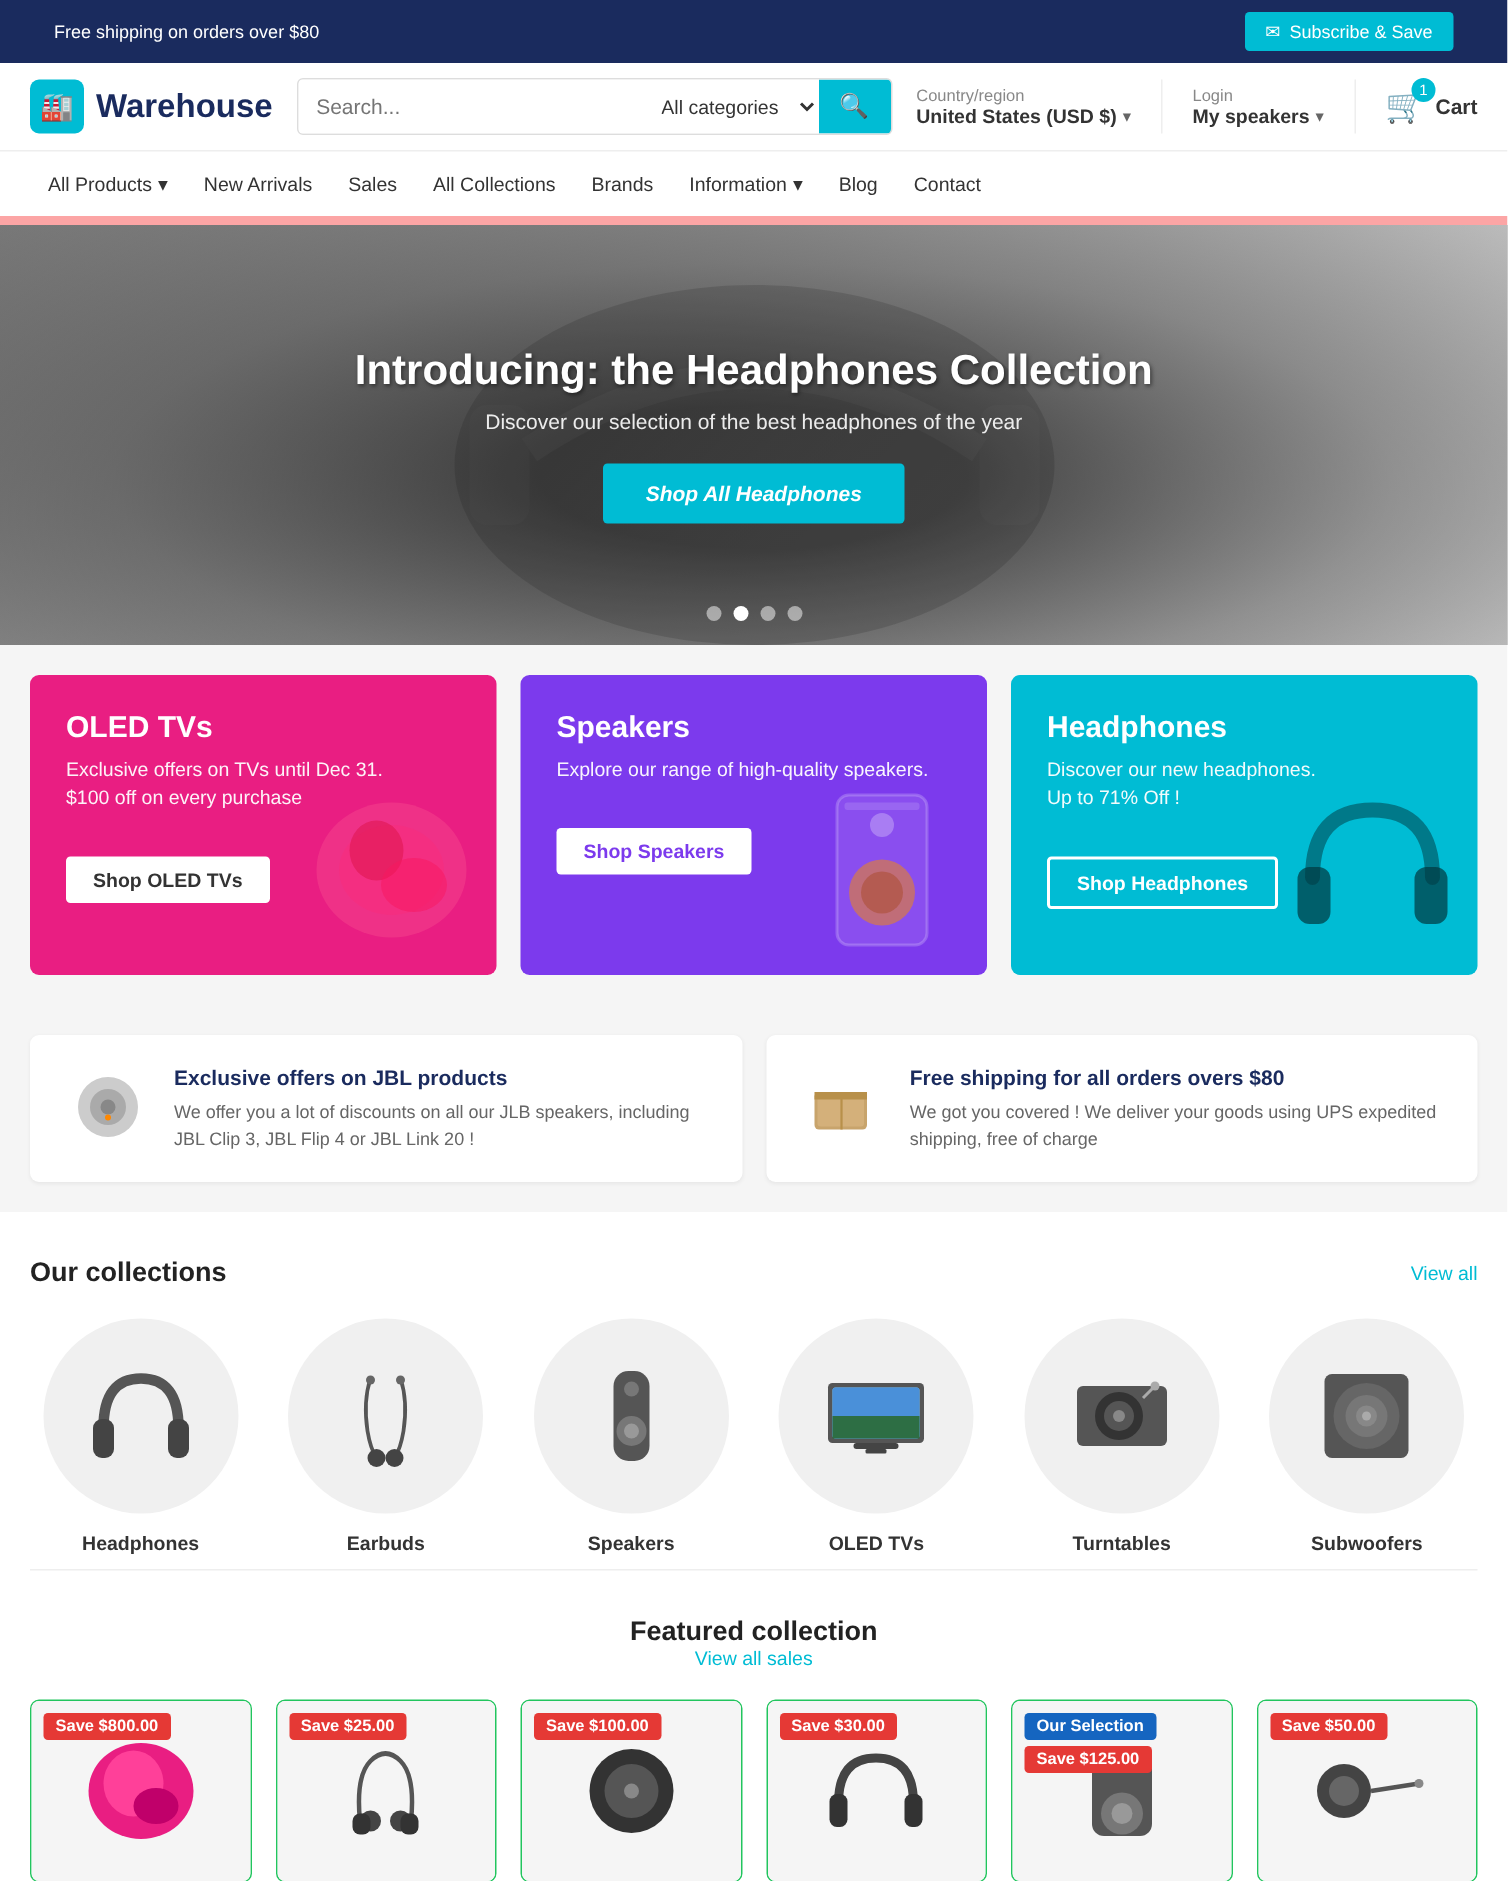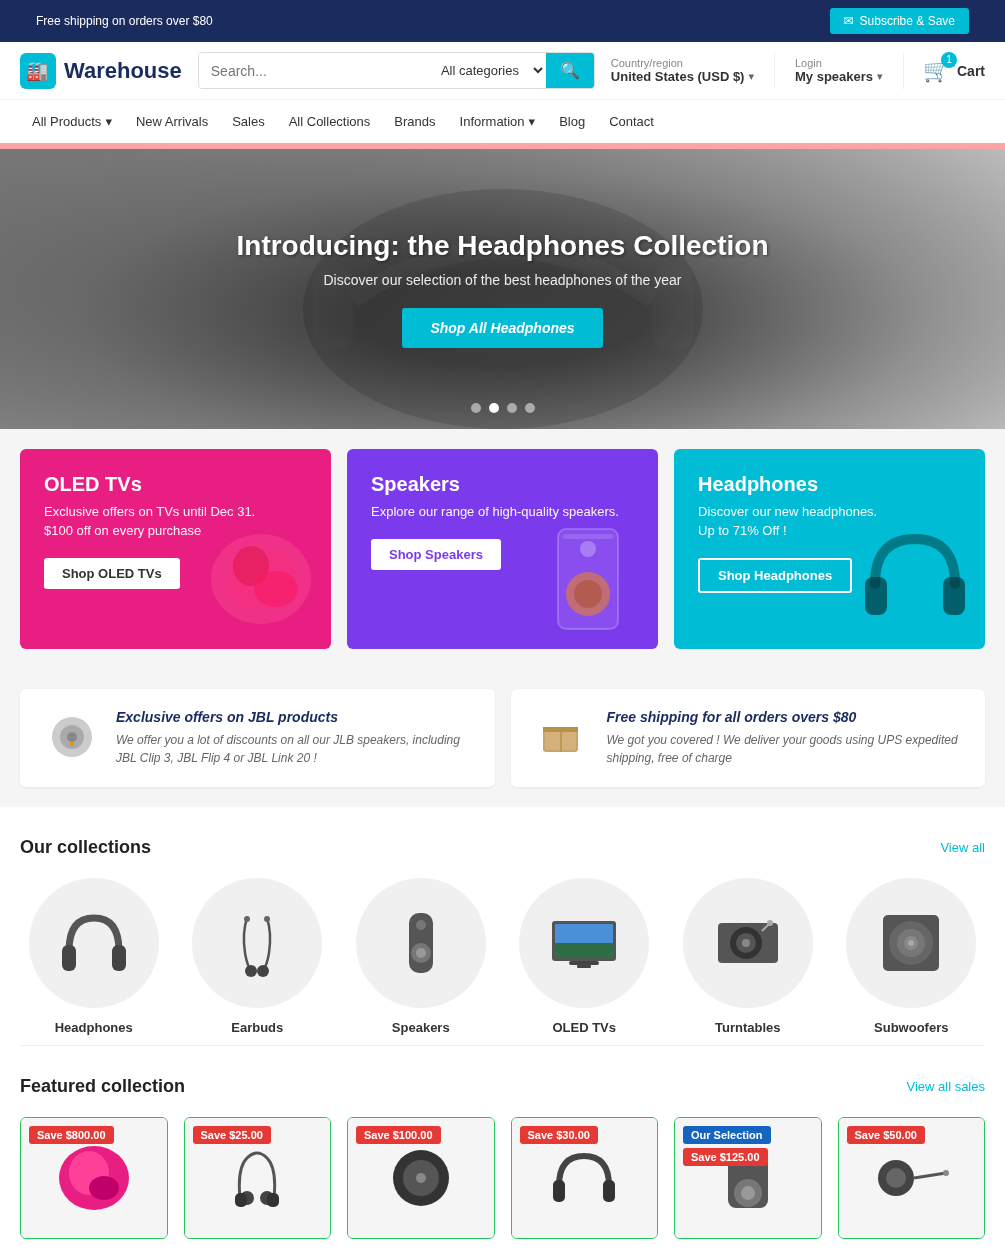--- a/index.html
+++ b/index.html
@@ -242,21 +242,21 @@
       position: relative;
       overflow: hidden;
       min-height: 200px;
       display: flex;
       flex-direction: column;
       justify-content: flex-start;
     }
     .promo-card h2 { font-size: 20px; margin-bottom: 8px; }
     .promo-card p { font-size: 13px; opacity: 0.95; margin-bottom: 4px; }
     .promo-card .promo-btn {
-      margin-top: 16px;
+      margin-top: 28px;
       display: inline-block;
       padding: 8px 18px;
       border-radius: 3px;
       font-size: 13px;
       font-weight: bold;
       cursor: pointer;
       border: none;
       width: fit-content;
     }
     .card-pink { background: #e91e82; }
@@ -277,21 +277,20 @@
       align-items: center;
       justify-content: center;
     }
 
     
     .info-banners {
       display: flex;
       gap: 16px;
       padding: 20px;
       background: #f5f5f5;
-      font-style: italic;
     }
     .info-banner {
       flex: 1;
       background: #fff;
       border-radius: 6px;
       padding: 20px 24px;
       display: flex;
       align-items: flex-start;
       gap: 16px;
       box-shadow: 0 1px 3px rgba(0,0,0,0.06);
@@ -357,20 +356,21 @@
 
     
     .featured-section {
       padding: 30px 20px 20px;
     }
     .featured-header {
       display: flex;
       justify-content: space-between;
       align-items: center;
       margin-bottom: 20px;
+      flex-direction: column;
     }
     .featured-header h2 { font-size: 18px; font-weight: bold; color: #222; }
     .view-all-sales { color: #00bcd4; font-size: 13px; text-decoration: none; cursor: pointer; }
     .products-grid {
       display: flex;
       gap: 16px;
     }
     .product-card {
       flex: 1;
       background: #fff;

